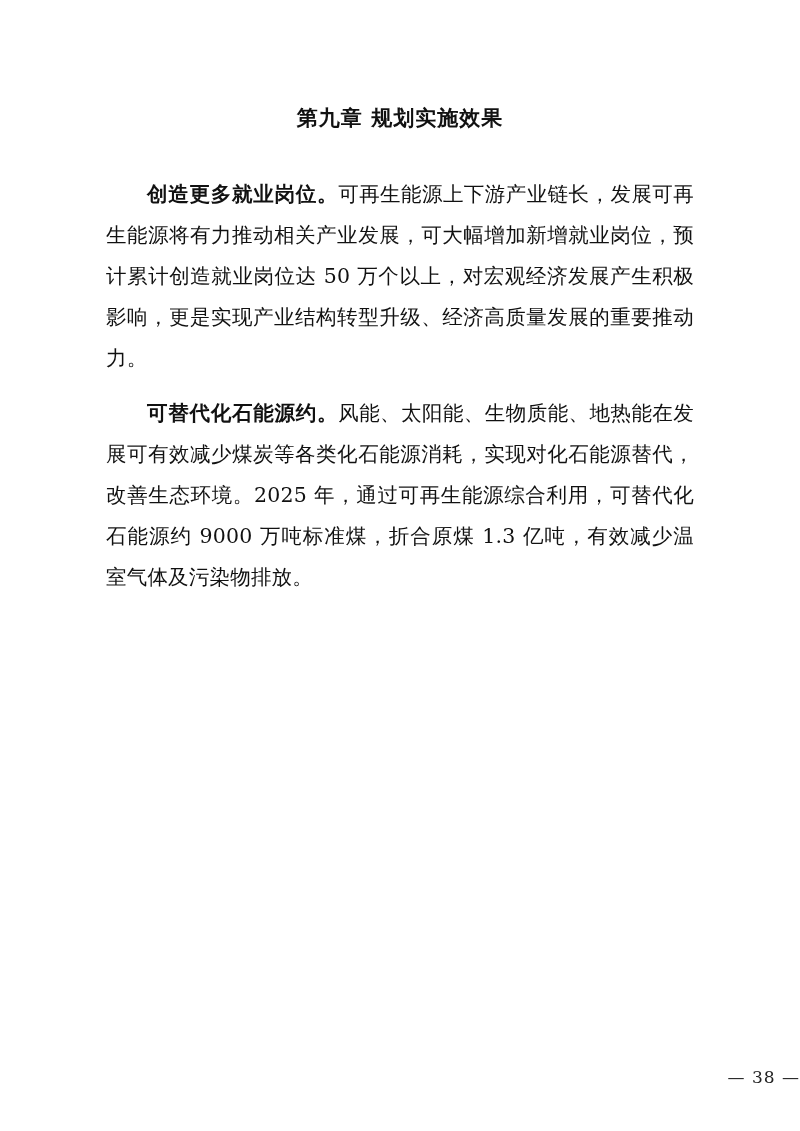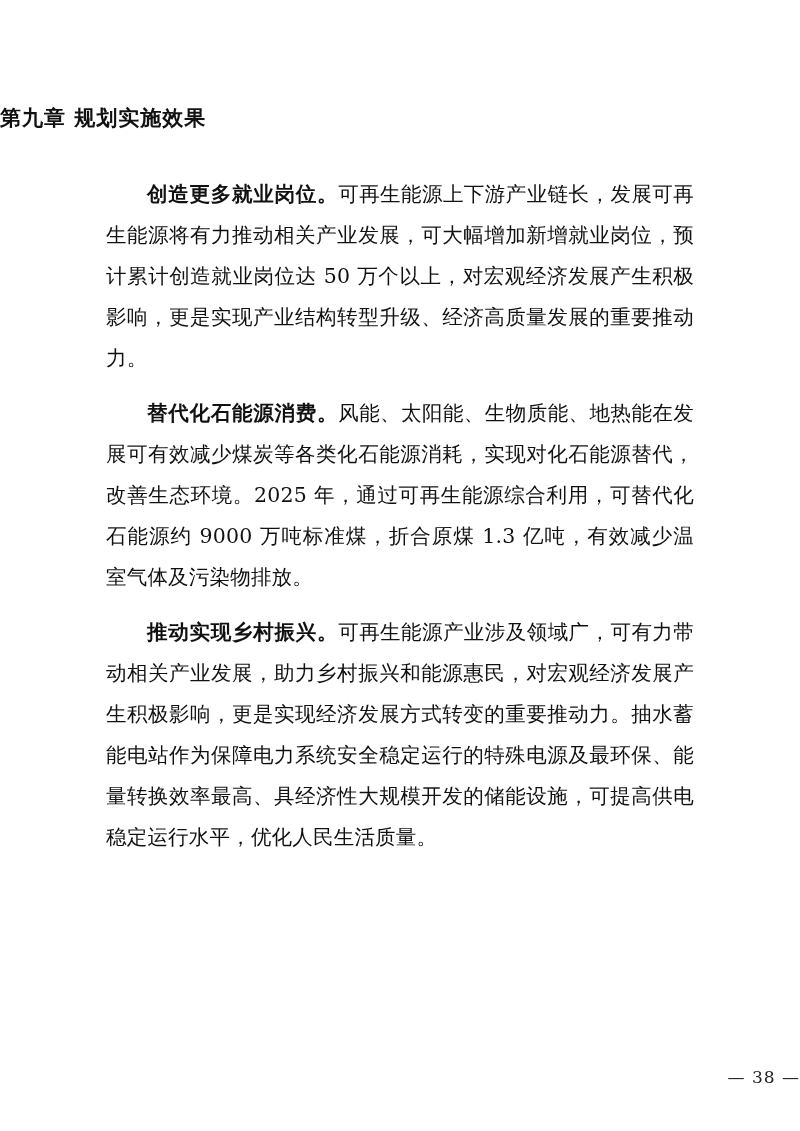--- a/index.html
+++ b/index.html
@@ -17,20 +17,21 @@
   }
   .page {
     width: 800px;
     height: 1131px;
     box-sizing: border-box;
     padding: 0;
     position: relative;
     background: #ffffff;
   }
   .doc-title {
+    text-align: center;
     font-size: 21px;
     font-weight: bold;
     letter-spacing: 1px;
     margin: 0;
     padding-top: 104px;
     color: #111;
     font-family: "DejaVu Sans", "Liberation Sans", sans-serif;
   }
   .body-block {
     margin: 0 auto;
@@ -75,24 +76,21 @@
   <h1 class="doc-title">第九章  规划实施效果</h1>
 
   <div class="body-block">
 
 
     <p class="para">
       <span class="lead">创造更多就业岗位。</span><span>可再生能源上下游产业链长，发展可再生能源将有力推动相关产业发展，可大幅增加新增就业岗位，预计累计创造就业岗位达 50 万个以上，对宏观经济发展产生积极影响，更是实现产业结构转型升级、经济高质量发展的重要推动力。</span>
     </p>
 
     <p class="para">
-      <span class="lead">替代化石能源消费。</span><span>风能、太阳能、生物质能、地热能在发展可有效减少煤炭等各类化石能源消耗，实现对化石能源替代，改善生态环境。2025 年，通过可再生能源综合利用，可替代化石能源约 9000 万吨标准煤，折合原煤 1.3 亿吨，有效减少温室气体及污染物排放。</span>
+      <span class="lead">可替代化石能源约。</span><span>风能、太阳能、生物质能、地热能在发展可有效减少煤炭等各类化石能源消耗，实现对化石能源替代，改善生态环境。2025 年，通过可再生能源综合利用，可替代化石能源约 9000 万吨标准煤，折合原煤 1.3 亿吨，有效减少温室气体及污染物排放。</span>
     </p>
 
-    <p class="para">
-      <span class="lead">推动实现乡村振兴。</span><span>可再生能源产业涉及领域广，可有力带动相关产业发展，助力乡村振兴和能源惠民，对宏观经济发展产生积极影响，更是实现经济发展方式转变的重要推动力。抽水蓄能电站作为保障电力系统安全稳定运行的特殊电源及最环保、能量转换效率最高、具经济性大规模开发的储能设施，可提高供电稳定运行水平，优化人民生活质量。</span>
-    </p>
 
   </div>
 
   <div class="footer">— 38 —</div>
 
 </div>
 
 </body></html>

